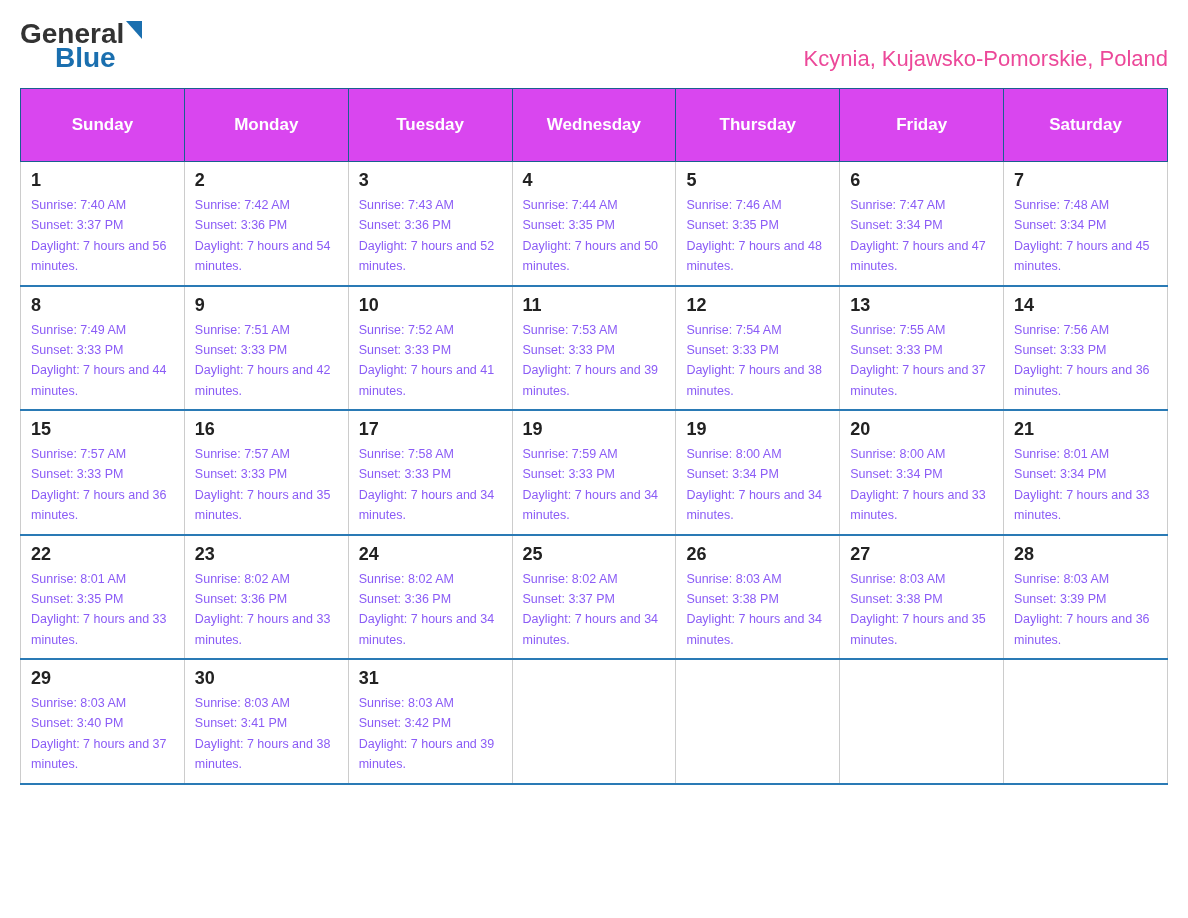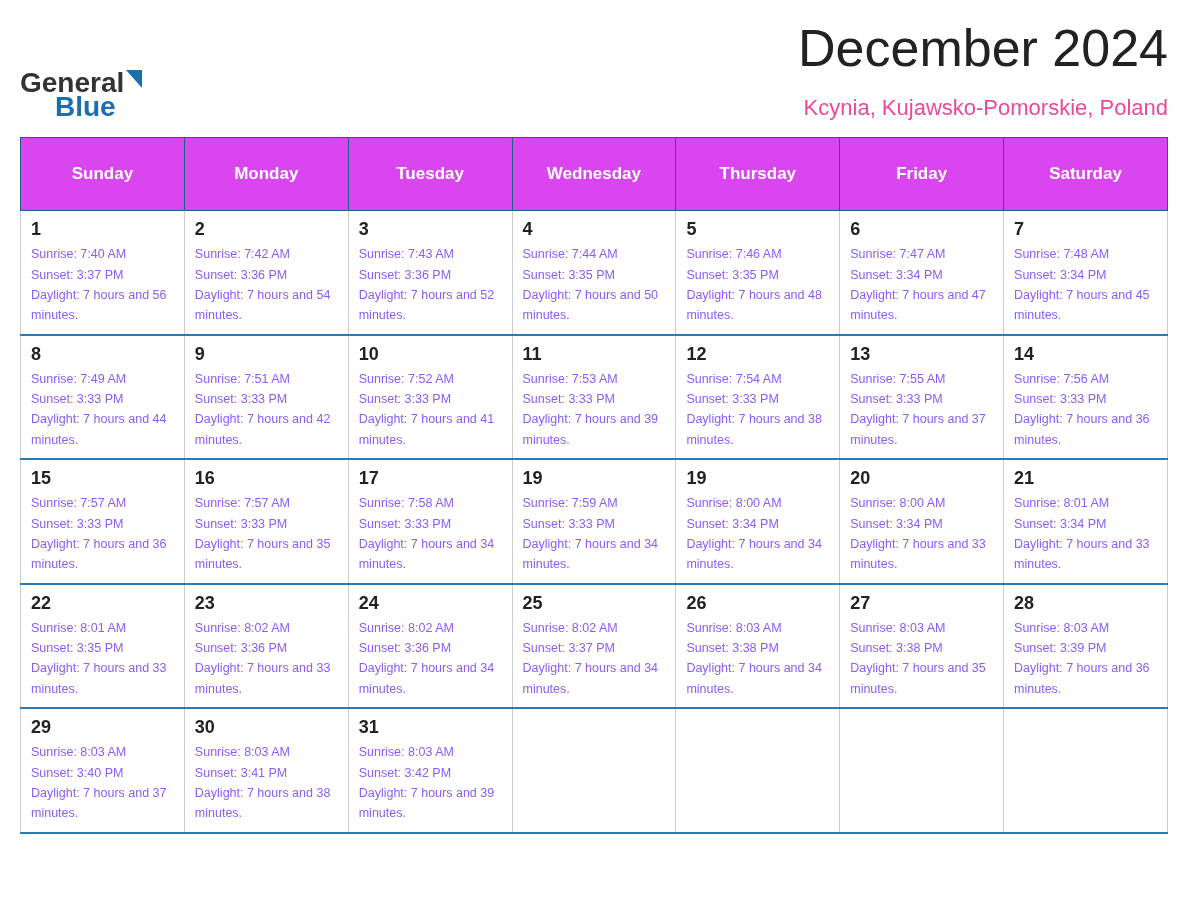--- a/index.html
+++ b/index.html
@@ -118,21 +118,20 @@
       <div class="logo-line">
         <span class="logo-text-general">General</span>
         <span class="logo-triangle"></span>
       </div>
       <div class="logo-second-line">
         <span class="logo-text-blue">Blue</span>
       </div>
     </div>
   </div>
   <div class="title-section">
-    <div class="calendar-title">December 2024</div>
     <div class="calendar-subtitle">Kcynia, Kujawsko-Pomorskie, Poland</div>
   </div>
 </div>
 
 <table class="calendar-table">
   <thead>
     <tr>
     <th>Sunday</th>
         <th>Monday</th>
         <th>Tuesday</th>

